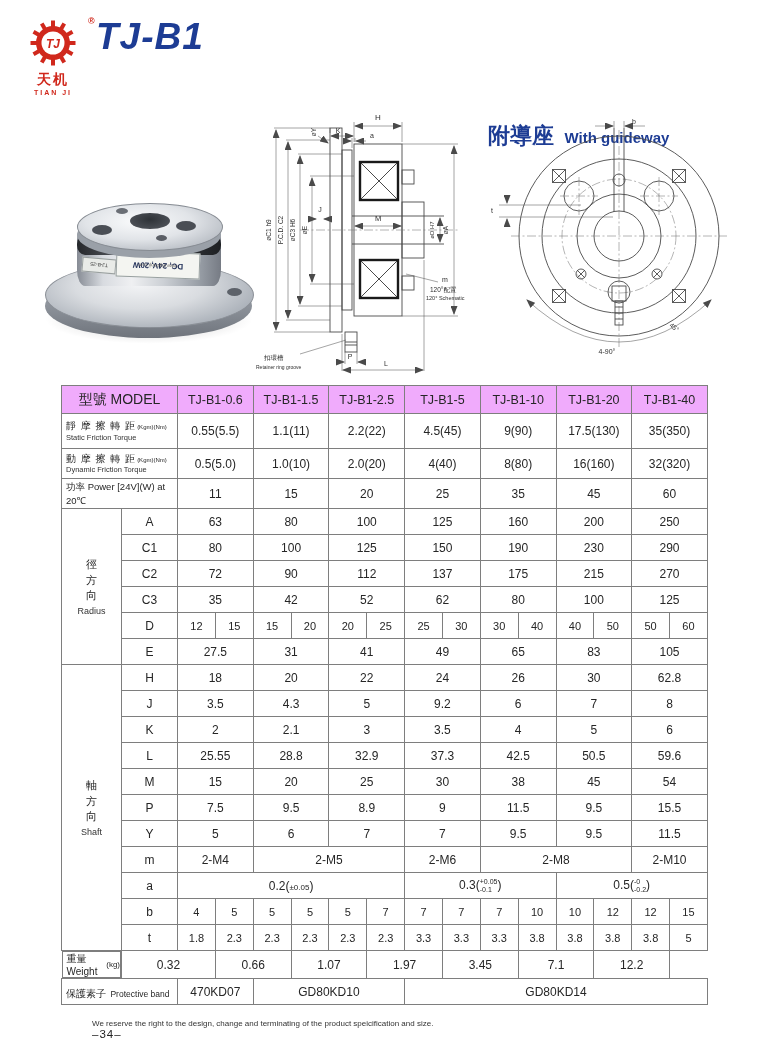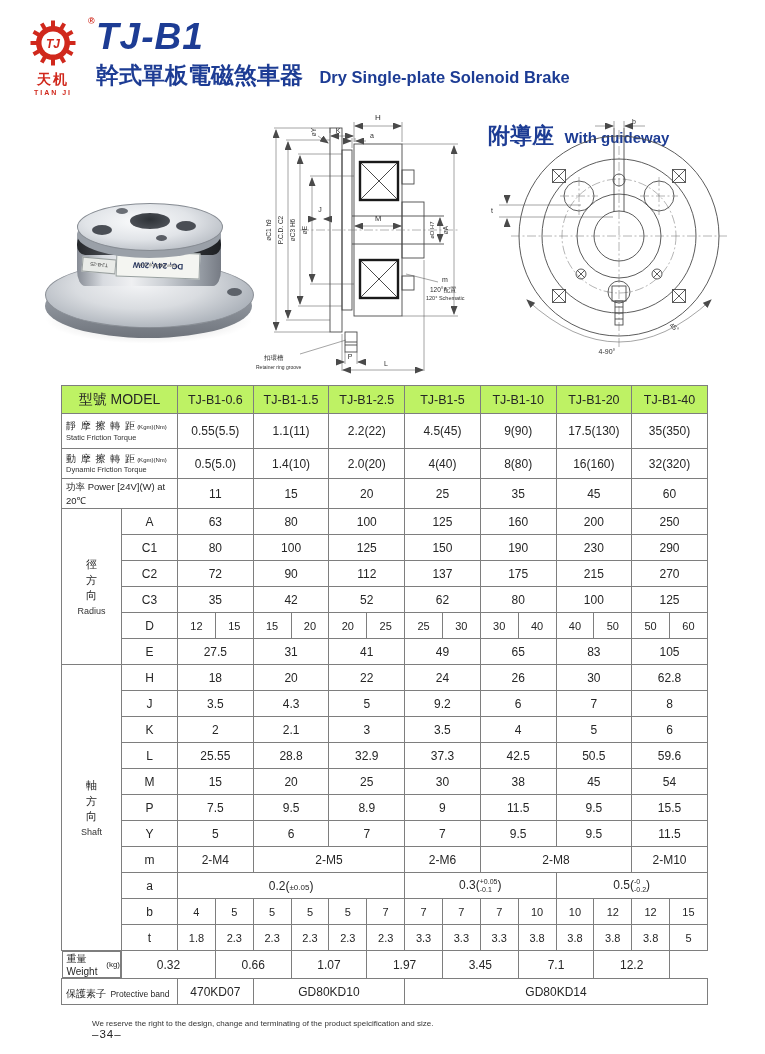--- a/index.html
+++ b/index.html
@@ -58,21 +58,21 @@
   svg.draw .xln{fill:none;stroke:#1a1a1a;stroke-width:0.8;}
   svg.draw .dim{fill:none;stroke:#5a5a5a;stroke-width:0.55;}
   svg.draw .cl{fill:none;stroke:#777;stroke-width:0.55;stroke-dasharray:9 2.5 2 2.5;}
   svg.draw text{fill:#2f2f2f;}
 
   
   .spec{position:absolute;left:61px;top:385px;border-collapse:collapse;table-layout:fixed;
         width:646px;color:#262626;}
   .spec th,.spec td{border:1px solid #7e7e7e;text-align:center;vertical-align:middle;
         padding:0;overflow:hidden;font-weight:normal;}
-  .spec th{background:#bef264;font-size:12.5px;text-align:center;}
+  .spec th{background:#f0abfc;font-size:12.5px;text-align:center;}
   .spec th.model-head{font-size:14px;}
   .spec td.val{font-size:12px;}
   .spec td.vs{font-size:11px;}
   .spec td.key{font-size:12px;}
   .spec td.lab{text-align:left;padding-left:4px;}
   .lab-zh{font-size:10px;letter-spacing:1px;color:#222;line-height:1.25;}
   .lab-unit{font-size:6px;letter-spacing:0;margin-left:1px;}
   .lab-en{font-size:7.5px;color:#333;letter-spacing:0;line-height:1.2;}
   .lab-line{font-size:9.5px;letter-spacing:0;}
   .lab-flex{display:flex;align-items:center;justify-content:space-between;padding-right:6px;font-size:10px;}
@@ -120,24 +120,20 @@
         <circle cx="23" cy="23" r="11.5" fill="#ffffff"></circle>
         <text x="23" y="27.5" text-anchor="middle" font-size="12" font-style="italic" font-weight="bold" fill="#d0281c">TJ</text>
       </svg>
       <span class="reg">®</span>
     </span>
     <div class="zh">天机</div>
     <div class="en">TIAN JI</div>
   </div>
 
   <div class="title">TJ-B1</div>
-  <div class="subtitle">
-    <span class="zh">幹式單板電磁煞車器</span>
-    <span class="en">Dry Single-plate Solenoid Brake</span>
-  </div>
   <div class="variant">
     <span class="zh">附導座</span>
     <span class="en">With guideway</span>
   </div>
 
   <div class="photo">
     <div class="ph-shadow"></div>
     <div class="ph-flange-side"></div>
     <div class="ph-flange-top"></div>
     <div class="ph-bolt-hole"></div>
@@ -369,21 +365,21 @@
           <td class="val" colspan="2">9(90)</td>
           <td class="val" colspan="2">17.5(130)</td>
           <td class="val" colspan="2">35(350)</td>
         </tr>
         <tr class="r-torq2">
           <td class="lab" colspan="2">
             <div class="lab-zh">動 摩 擦 轉 距<span class="lab-unit">(Kgm)(Nm)</span></div>
             <div class="lab-en">Dynamic Friction Torque</div>
           </td>
           <td class="val" colspan="2">0.5(5.0)</td>
-          <td class="val" colspan="2">1.4(10)</td>
+          <td class="val" colspan="2">1.0(10)</td>
           <td class="val" colspan="2">2.0(20)</td>
           <td class="val" colspan="2">4(40)</td>
           <td class="val" colspan="2">8(80)</td>
           <td class="val" colspan="2">16(160)</td>
           <td class="val" colspan="2">32(320)</td>
         </tr>
         <tr class="r-pow">
           <td class="lab lab-line" colspan="2">功率 Power [24V](W) at 20℃</td>
           <td class="val" colspan="2">11</td>
           <td class="val" colspan="2">15</td>

